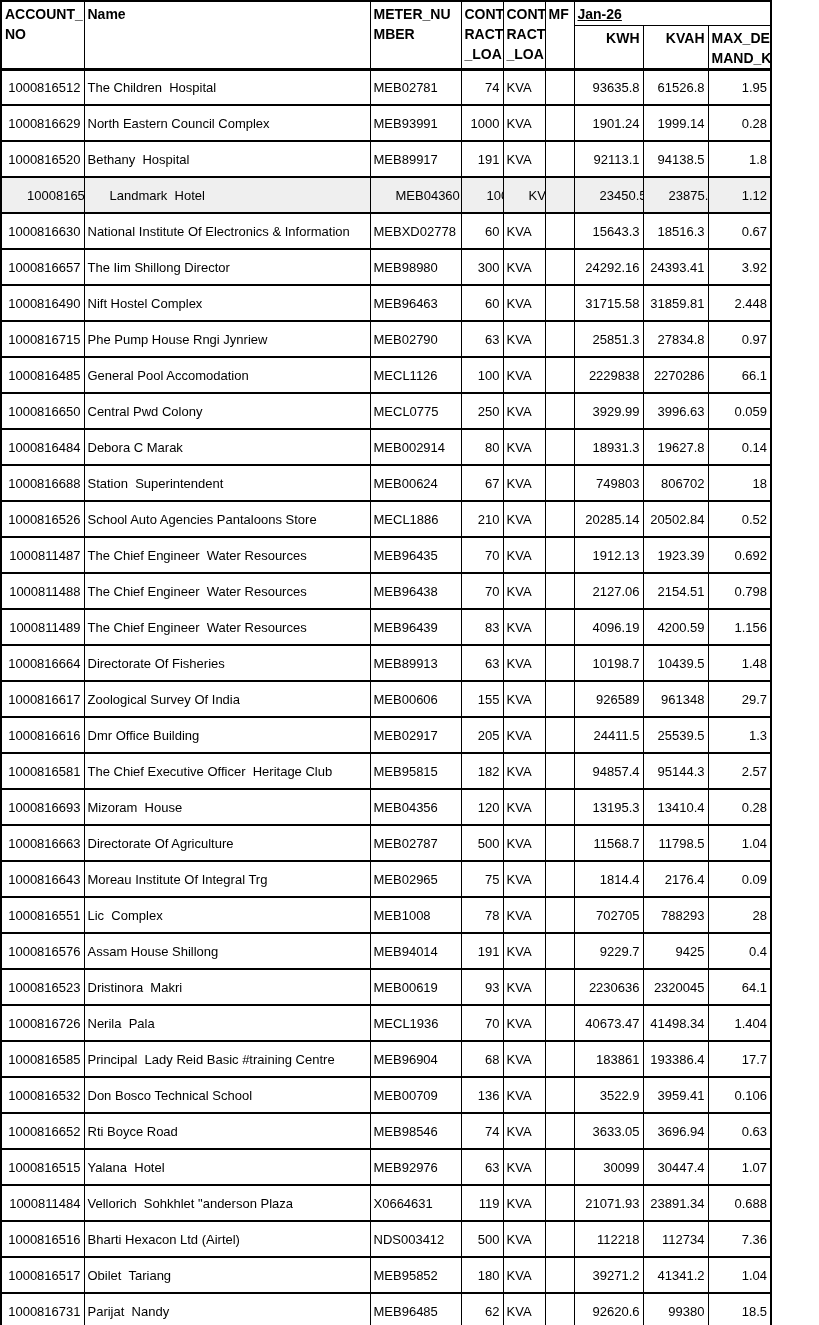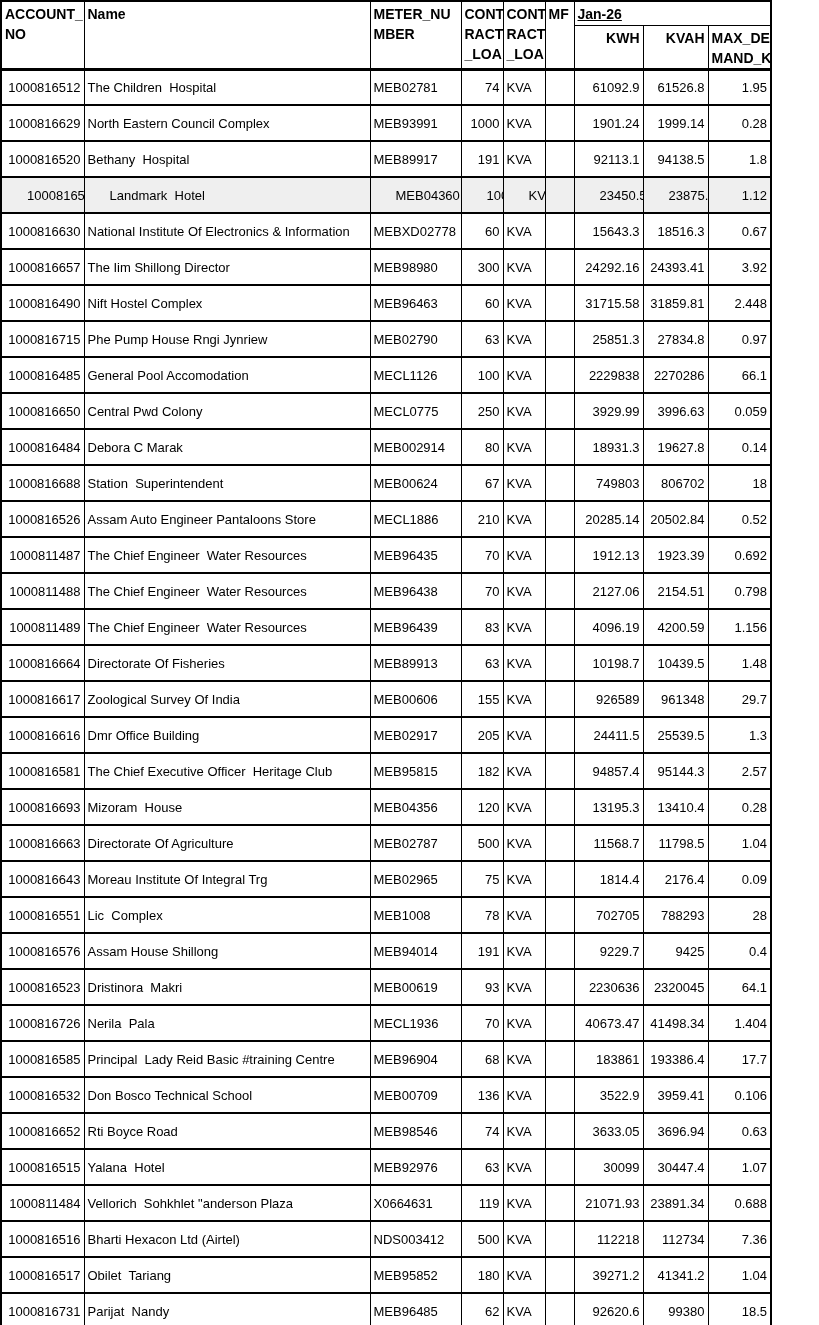--- a/index.html
+++ b/index.html
@@ -85,21 +85,21 @@
     </tr>
   </thead>
   <tbody>
       <tr>
         <td class="al-r">1000816512</td>
         <td class="al-l">The Children  Hospital</td>
         <td class="al-l">MEB02781</td>
         <td class="al-r">74</td>
         <td class="al-l">KVA</td>
         <td class="al-l"></td>
-        <td class="al-r">61092.9</td>
+        <td class="al-r">93635.8</td>
         <td class="al-r">61526.8</td>
         <td class="al-r">1.95</td>
       </tr>
       <tr>
         <td class="al-r">1000816629</td>
         <td class="al-l">North Eastern Council Complex</td>
         <td class="al-l">MEB93991</td>
         <td class="al-r">1000</td>
         <td class="al-l">KVA</td>
         <td class="al-l"></td>
@@ -212,21 +212,21 @@
         <td class="al-l">MEB00624</td>
         <td class="al-r">67</td>
         <td class="al-l">KVA</td>
         <td class="al-l"></td>
         <td class="al-r">749803</td>
         <td class="al-r">806702</td>
         <td class="al-r">18</td>
       </tr>
       <tr>
         <td class="al-r">1000816526</td>
-        <td class="al-l">Assam Auto Engineer Pantaloons Store</td>
+        <td class="al-l">School Auto Agencies Pantaloons Store</td>
         <td class="al-l">MECL1886</td>
         <td class="al-r">210</td>
         <td class="al-l">KVA</td>
         <td class="al-l"></td>
         <td class="al-r">20285.14</td>
         <td class="al-r">20502.84</td>
         <td class="al-r">0.52</td>
       </tr>
       <tr>
         <td class="al-r">1000811487</td>

